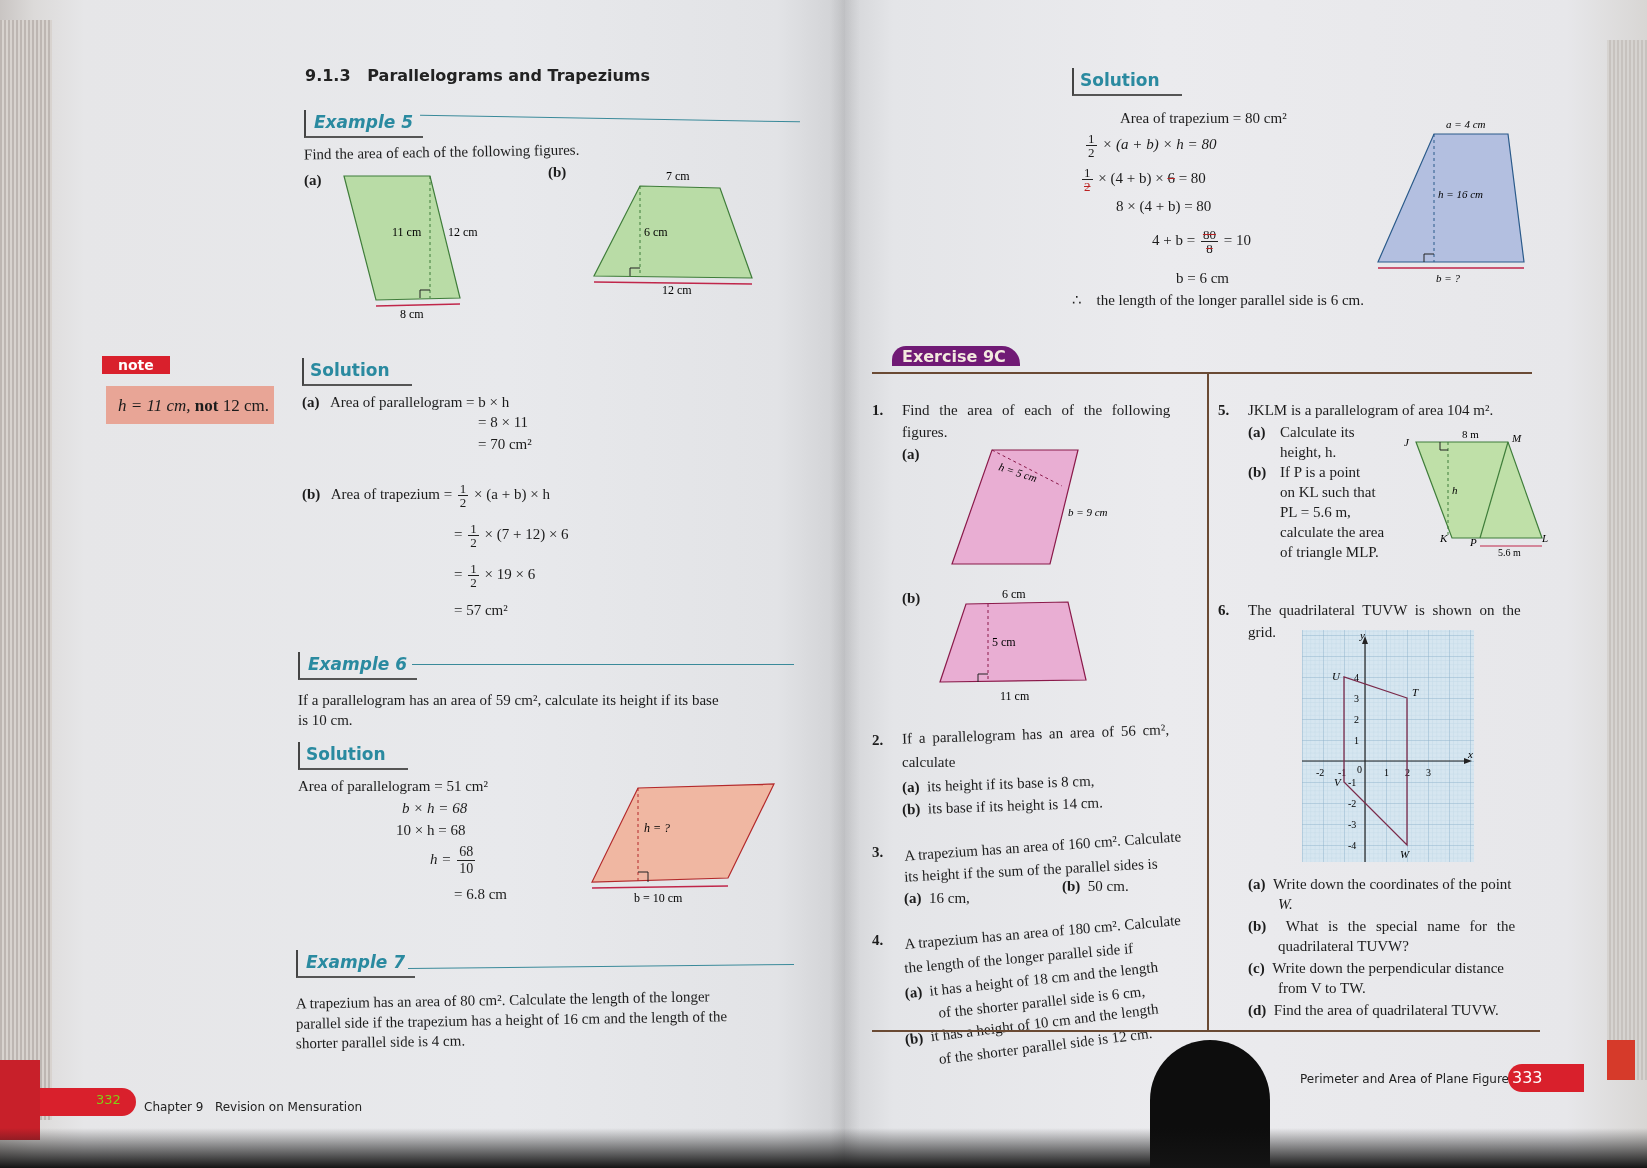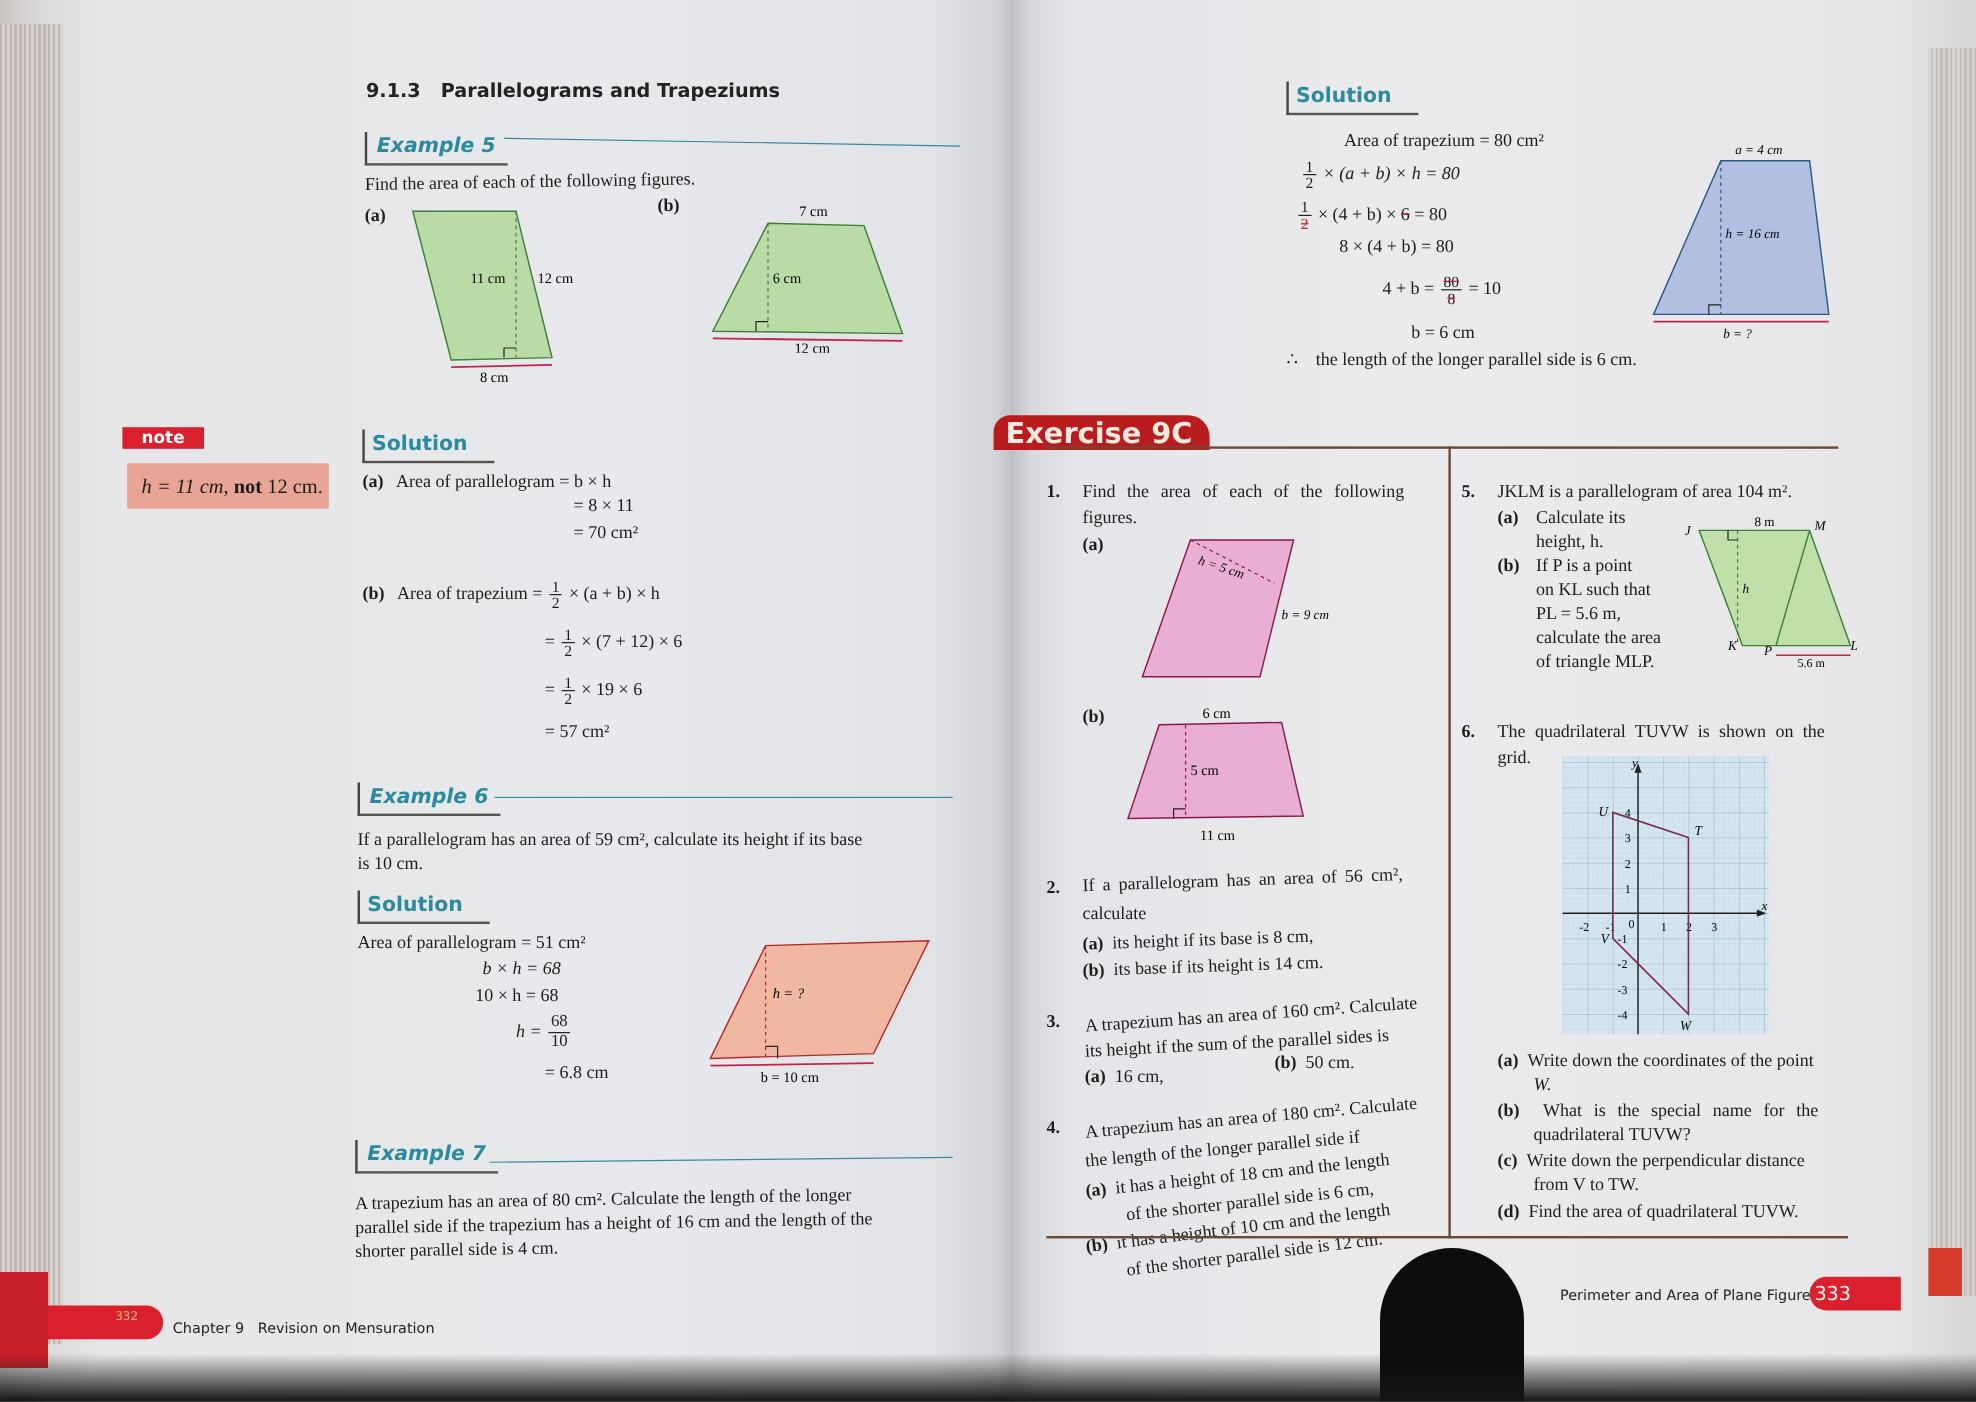--- a/index.html
+++ b/index.html
@@ -47,29 +47,29 @@
   .b { font-weight:bold; }
   .i { font-style:italic; }
   .math { position:absolute; font-size:15px; white-space:nowrap; }
   .frac { display:inline-flex; flex-direction:column; align-items:center; vertical-align:middle; font-size:13px; line-height:13px; margin:0 2px; }
   .frac .n { border-bottom:1px solid #222; padding:0 2px; }
   .note-tab { position:absolute; left:102px; top:356px; background:#d9202c; color:#fff;
     font-family:"DejaVu Sans", sans-serif; font-weight:bold; font-size:14px; padding:1px 16px; }
   .note-box { position:absolute; left:106px; top:386px; width:168px; height:38px; background:#e8a596; }
   .note-text { position:absolute; left:118px; top:396px; font-size:17px; }
   .ex-banner {
-    position:absolute; left:828px; top:346px; background:#b91c1c; color:#f3e9df;
-    font-family:"DejaVu Sans", sans-serif; font-weight:bold; font-size:24px;
+    position:absolute; left:892px; top:346px; background:#701a75; color:#f3e9df;
+    font-family:"DejaVu Sans", sans-serif; font-weight:bold; font-size:16px;
     padding:1px 14px 0 10px; border-radius:14px 18px 0 0;
   }
   .ex-rule { position:absolute; left:872px; top:372px; width:660px; height:2px; background:#6a4a34; }
   .col-divider { position:absolute; left:1207px; top:372px; width:2px; height:660px; background:#6a4a34; }
   .bottom-rule { position:absolute; left:872px; top:1030px; width:668px; height:2px; background:#6a4a34; }
   .pg-left { position:absolute; left:40px; top:1088px; width:96px; height:28px; background:#d9202c; border-radius:0 16px 16px 0; }
-  .pg-left-num { position:absolute; left:96px; top:1092px; color:#fdba74; font-family:"DejaVu Sans",sans-serif; font-size:10px; }
+  .pg-left-num { position:absolute; left:96px; top:1092px; color:#84cc16; font-family:"DejaVu Sans",sans-serif; font-size:13px; }
   .pg-right { position:absolute; left:1508px; top:1064px; width:76px; height:28px; background:#d9202c; border-radius:16px 0 0 16px; }
   .pg-right-num { position:absolute; left:1512px; top:1068px; color:#fff; font-family:"DejaVu Sans",sans-serif; font-size:16px; }
   .footer-txt { position:absolute; font-family:"DejaVu Sans",sans-serif; font-size:12px; color:#222; }
   svg text { font-family:"Liberation Serif", serif; }
 </style>
 </head>
 <body>
 
 <div class="page left-page"></div>
 <div class="page right-page"></div>

